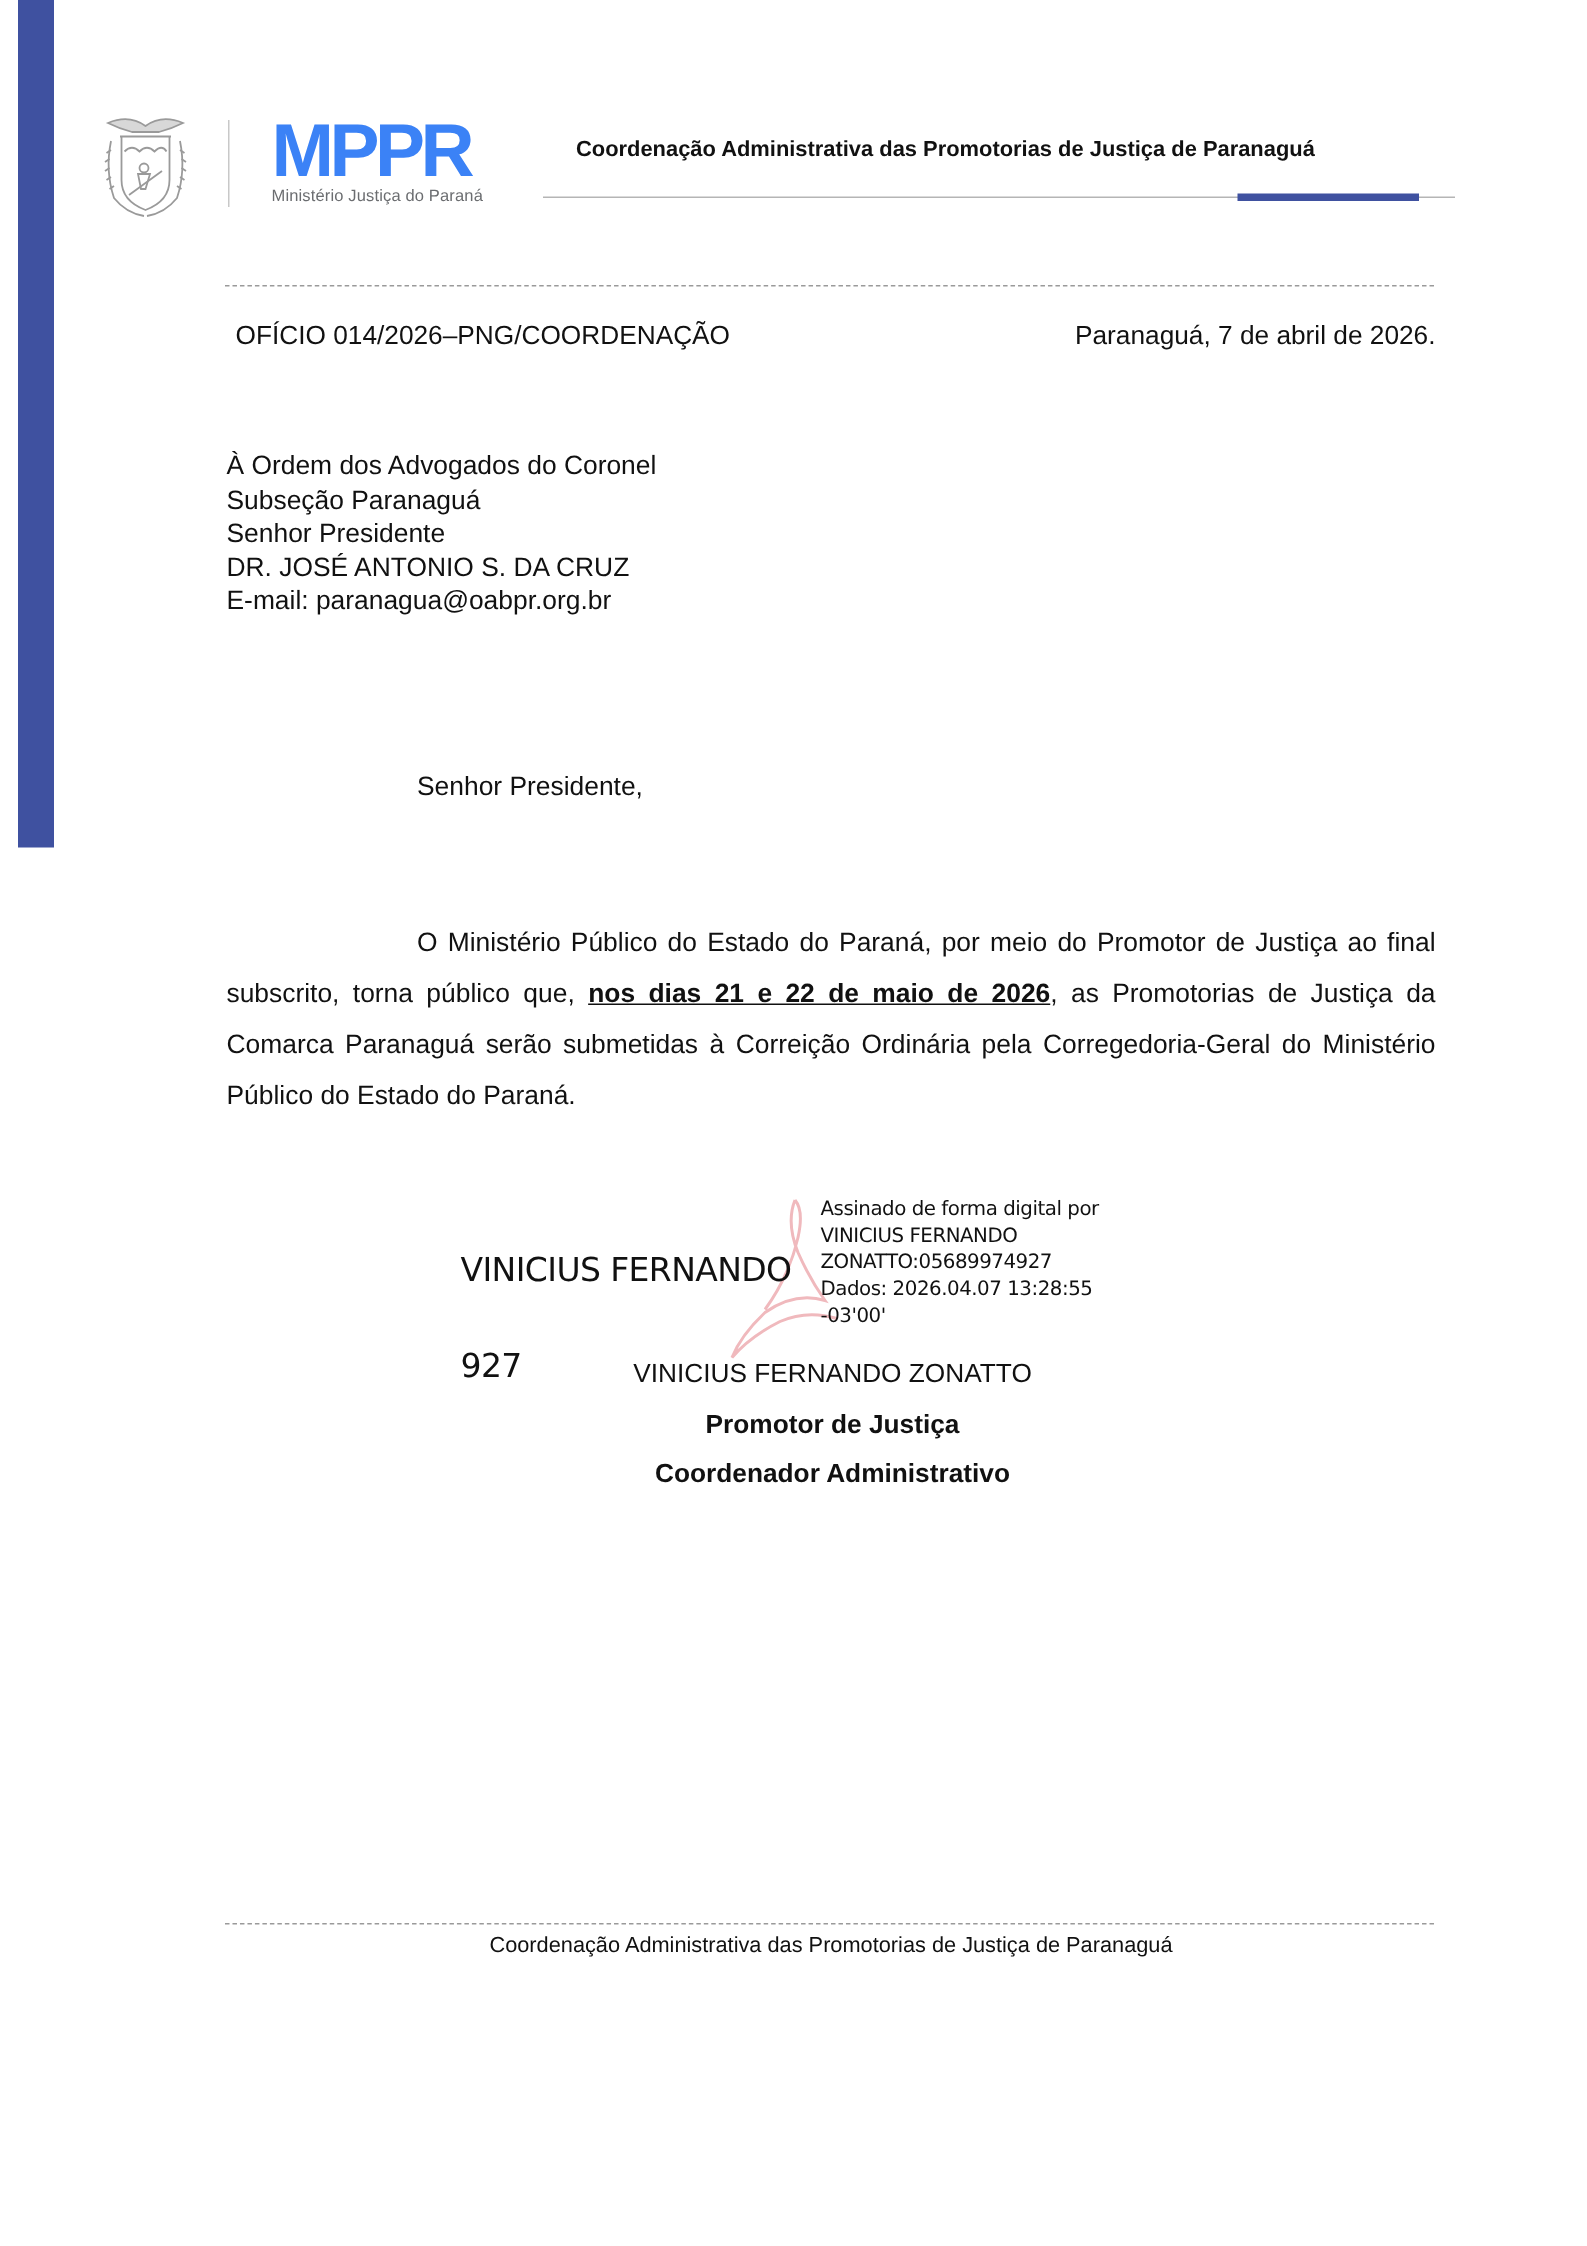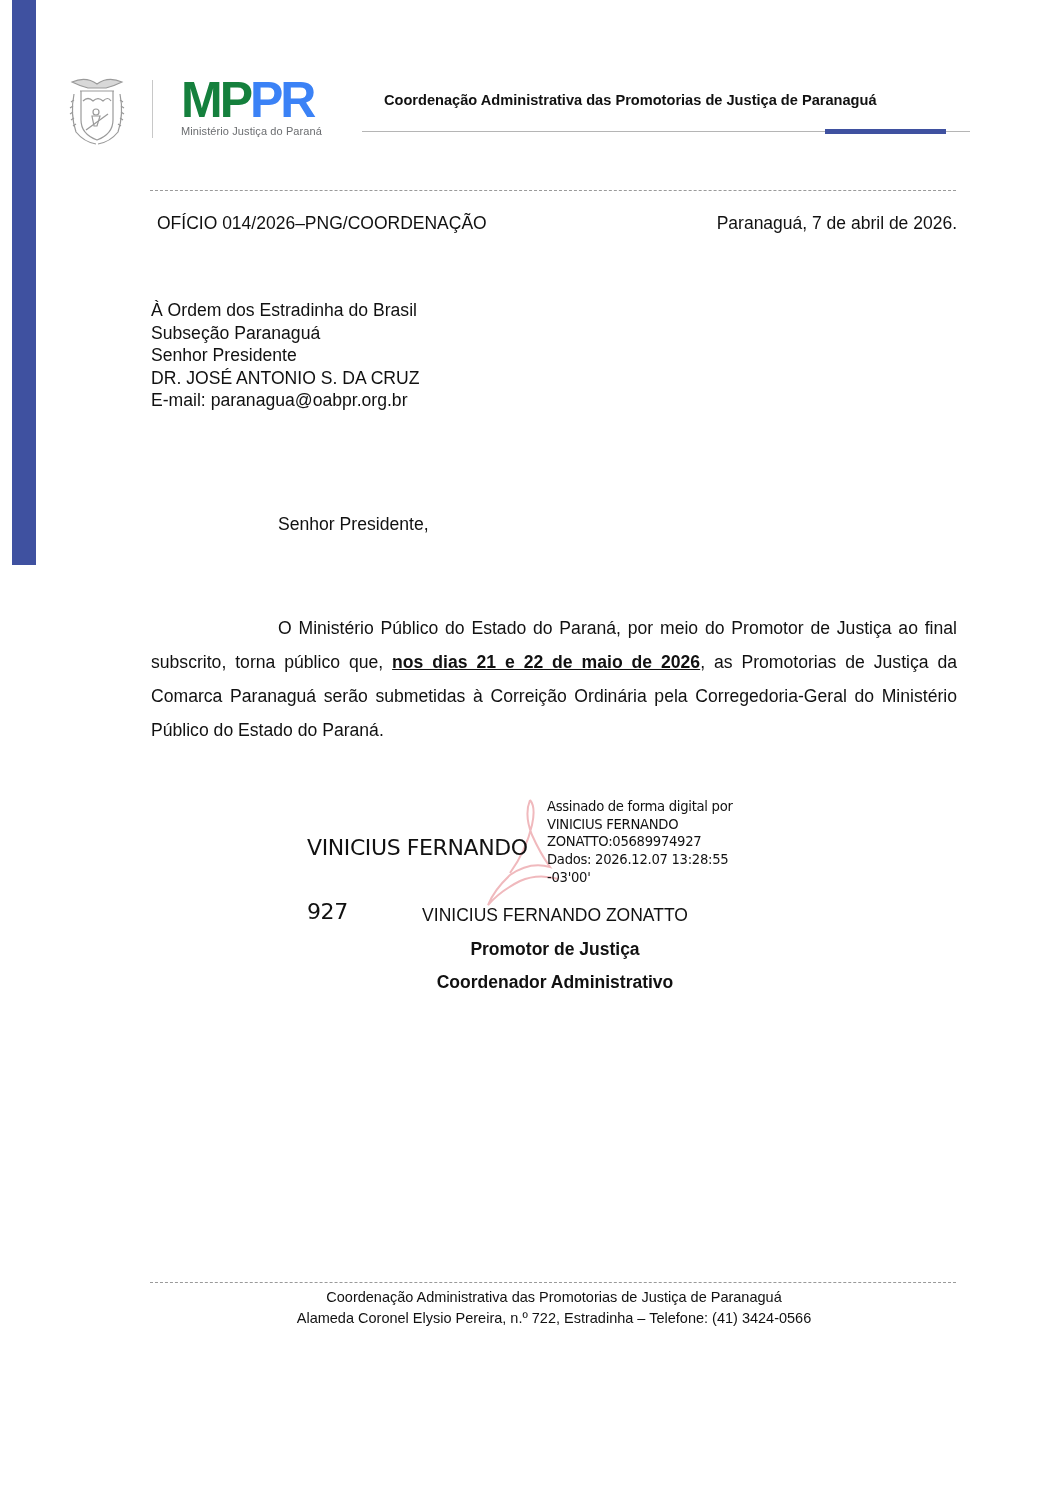--- a/index.html
+++ b/index.html
@@ -7,21 +7,21 @@
       width: 1058px; height: 1497px; position: relative; overflow: hidden;
       font-family: "Liberation Sans", sans-serif; color: #111;
     }
     .side-bar { position: absolute; left: 12px; top: 0; width: 24px; height: 565px; background: #3f51a0; }
 
     
     .crest { position: absolute; left: 66px; top: 74px; width: 62px; height: 72px; }
     .logo-sep { position: absolute; left: 152px; top: 80px; width: 1px; height: 58px; background: #c8c8c8; }
     .logo { position: absolute; left: 181px; top: 78px; }
     .logo-mark { font-family: "Liberation Sans", sans-serif; font-weight: 700; font-size: 50px; line-height: 44px; letter-spacing: -3px; }
-    .logo-mp { color: #15803d; }
+    .logo-mp { color: #3b82f6; }
     .logo-pr { color: #3b82f6; text-align: right; }
     .logo-sub { font-size: 11px; color: #6b6d70; margin-top: 3px; letter-spacing: 0.1px; }
     .header-title { position: absolute; left: 384px; top: 92px; font-weight: 700; font-size: 14.6px; color: #111; }
     .header-rule { position: absolute; left: 362px; top: 131px; width: 608px; height: 1px; background: #b5b5b5; }
     .header-accent { position: absolute; left: 825px; top: 129px; width: 121px; height: 5px; background: #3f51a0; }
 
     .dash-rule { position: absolute; left: 150px; width: 806px; height: 0; border-top: 1px dashed #9a9a9a; }
 
     .meta-ref { position: absolute; left: 157px; top: 213px; font-size: 17.5px; }
     .meta-date { position: absolute; right: 101px; top: 213px; font-size: 17.5px; }
@@ -83,21 +83,21 @@
 <div class="header-title">Coordenação Administrativa das Promotorias de Justiça de Paranaguá</div>
 <div class="header-rule"></div>
 <div class="header-accent"></div>
 
 <div class="dash-rule" style="top:190px;"></div>
 
 <div class="meta-ref">OFÍCIO 014/2026–PNG/COORDENAÇÃO</div>
 <div class="meta-date">Paranaguá, 7 de abril de 2026.</div>
 
 <div class="addressee">
-  <div>À Ordem dos Estradinha do Brasil</div>
+  <div>À Ordem dos Advogados do Coronel</div>
   <div>Subseção Paranaguá</div>
   <div>Senhor Presidente</div>
   <div>DR. JOSÉ ANTONIO S. DA CRUZ</div>
   <div>E-mail: paranagua@oabpr.org.br</div>
 </div>
 
 <div class="salutation">Senhor Presidente,</div>
 
 <div class="body-text">
   <p><span>O Ministério Público do Estado do Paraná, por meio do Promotor de Justiça ao final subscrito, torna público que, </span><strong>nos dias 21 e 22 de maio de 2026</strong><span>, as Promotorias de Justiça da Comarca Paranaguá serão submetidas à Correição Ordinária pela Corregedoria-Geral do Ministério Público do Estado do Paraná.</span></p>
@@ -111,25 +111,24 @@
 <div class="sig-block">
   <div class="sig-name-big">
     <div>VINICIUS FERNANDO</div>
     <div>927</div>
   </div>
 </div>
 <div class="sig-details">
   <div>Assinado de forma digital por</div>
   <div>VINICIUS FERNANDO</div>
   <div>ZONATTO:05689974927</div>
-  <div>Dados: 2026.12.07 13:28:55</div>
+  <div>Dados: 2026.04.07 13:28:55</div>
   <div>-03'00'</div>
 </div>
 
 <div class="signer signer-name">VINICIUS FERNANDO ZONATTO</div>
 <div class="signer signer-role">Promotor de Justiça</div>
 <div class="signer signer-title">Coordenador Administrativo</div>
 
 <div class="dash-rule" style="top:1282px;"></div>
 <div class="footer">
   <div>Coordenação Administrativa das Promotorias de Justiça de Paranaguá</div>
-  <div>Alameda Coronel Elysio Pereira, n.º 722, Estradinha – Telefone: (41) 3424-0566</div>
 </div>
 
 </body></html>

